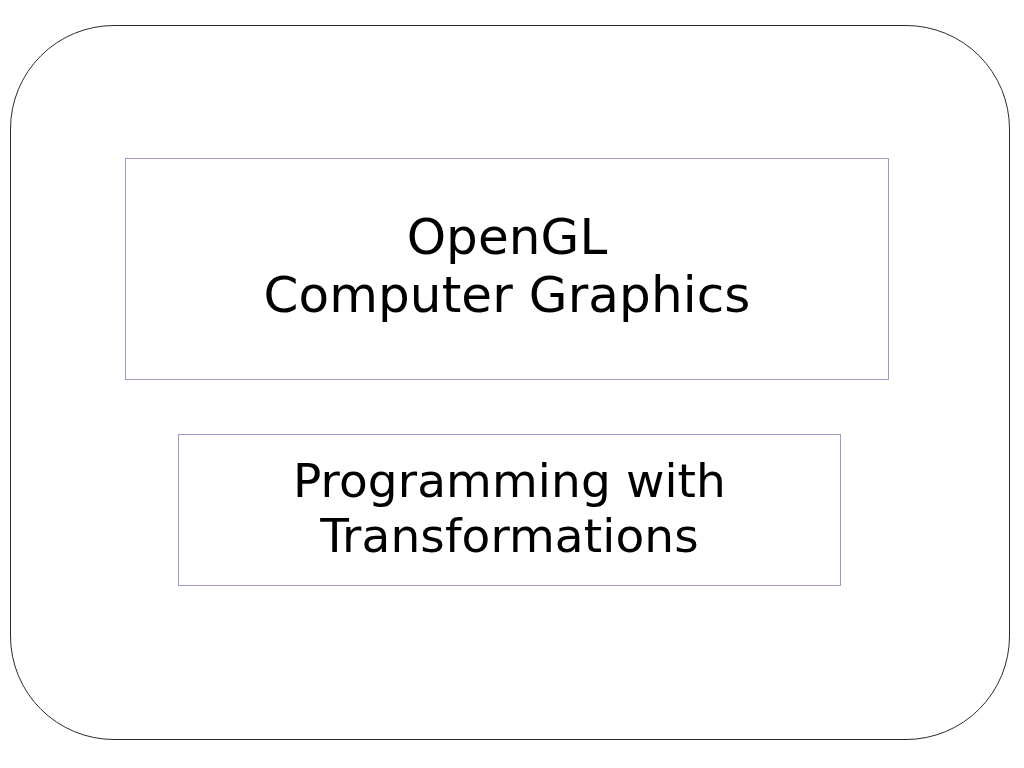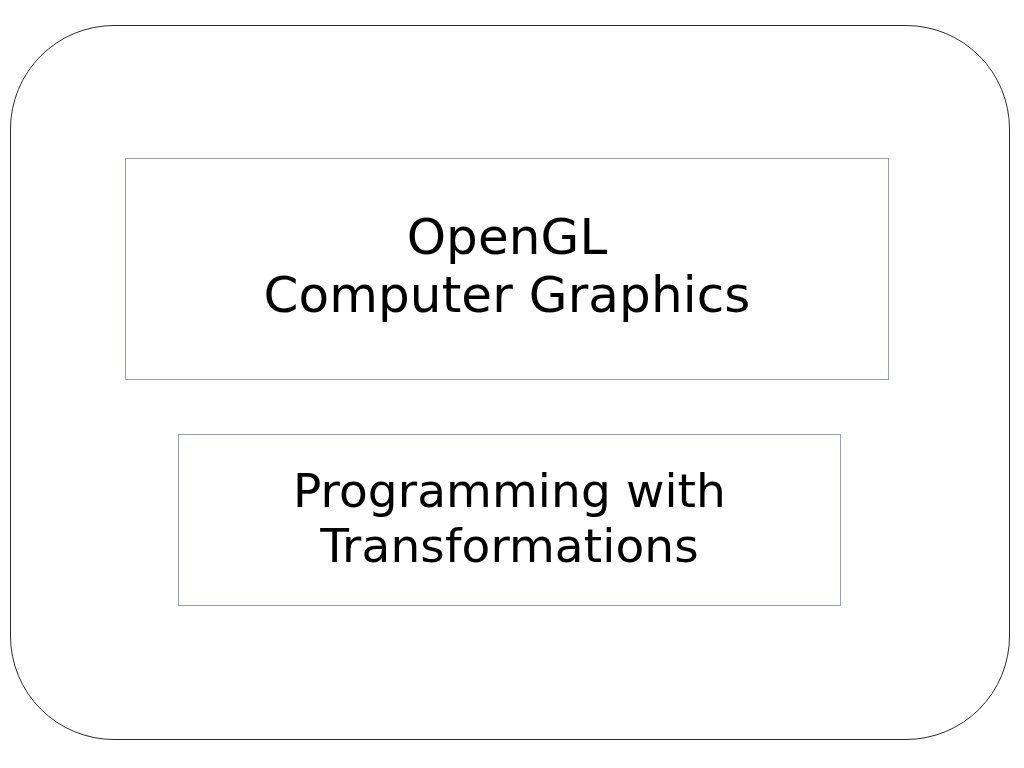--- a/index.html
+++ b/index.html
@@ -64,21 +64,21 @@
     left: 125px;
     top: 158px;
     width: 764px;
     height: 222px;
   }
 
   .subtitle-box {
     left: 178px;
     top: 434px;
     width: 663px;
-    height: 172px;
+    height: 152px;
   }
 
   .box-text {
     color: #000000;
     font-weight: normal;
     line-height: 1.16;
     white-space: pre-line;
     letter-spacing: 0.1px;
   }
 

